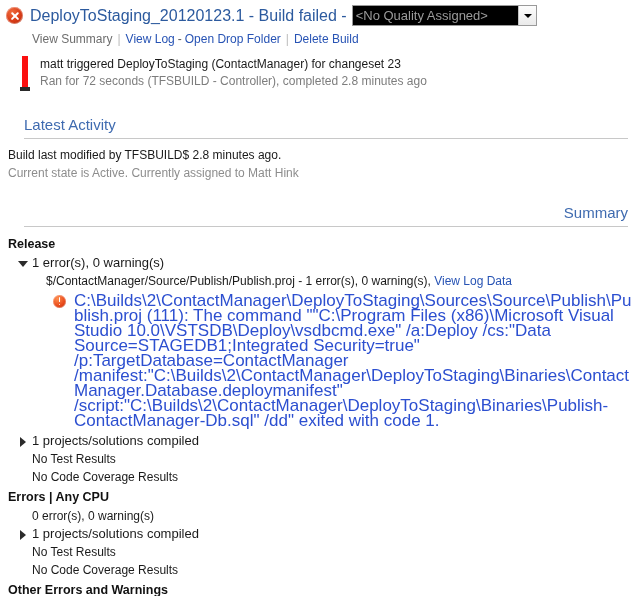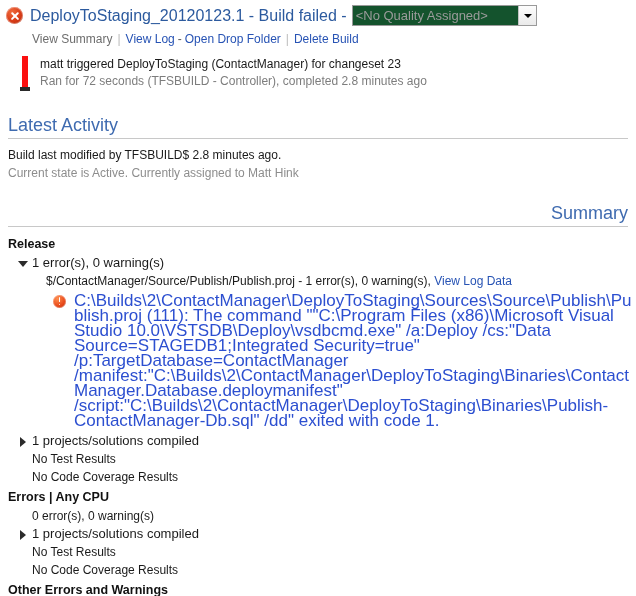--- a/index.html
+++ b/index.html
@@ -51,21 +51,21 @@
     font-size: 16px;
     color: #2c5a9e;
     white-space: nowrap;
     line-height: 20px;
   }
   .quality-select {
     margin-left: 5px;
     display: inline-flex;
     align-items: stretch;
     border: 1px solid #9a9a9a;
-    background: #14532d;
+    background: #000000;
     height: 21px;
     width: 185px;
     box-sizing: border-box;
   }
   .quality-value {
     flex: 1 1 auto;
     font-size: 13px;
     color: #9b9b9b;
     padding: 2px 0 0 3px;
     white-space: nowrap;
@@ -137,23 +137,23 @@
   }
   .trigger-line2 {
     font-size: 12px;
     color: #7d7d7d;
     line-height: 17px;
     white-space: nowrap;
   }
 
   
   .section-head {
-    font-size: 18px;
+    font-size: 15px;
     color: #3f6bb0;
-    margin: 0 8px 0 8px;
+    margin: 0 8px 0 24px;
     padding-bottom: 2px;
     border-bottom: 1px solid #c8c8c8;
     line-height: 22px;
   }
   .section-head.latest { margin-top: 23px; }
   .section-head.summary { margin-top: 20px; text-align: right; }
 
   
   .activity-body { padding: 7px 0 0 8px; }
   .activity-line {

